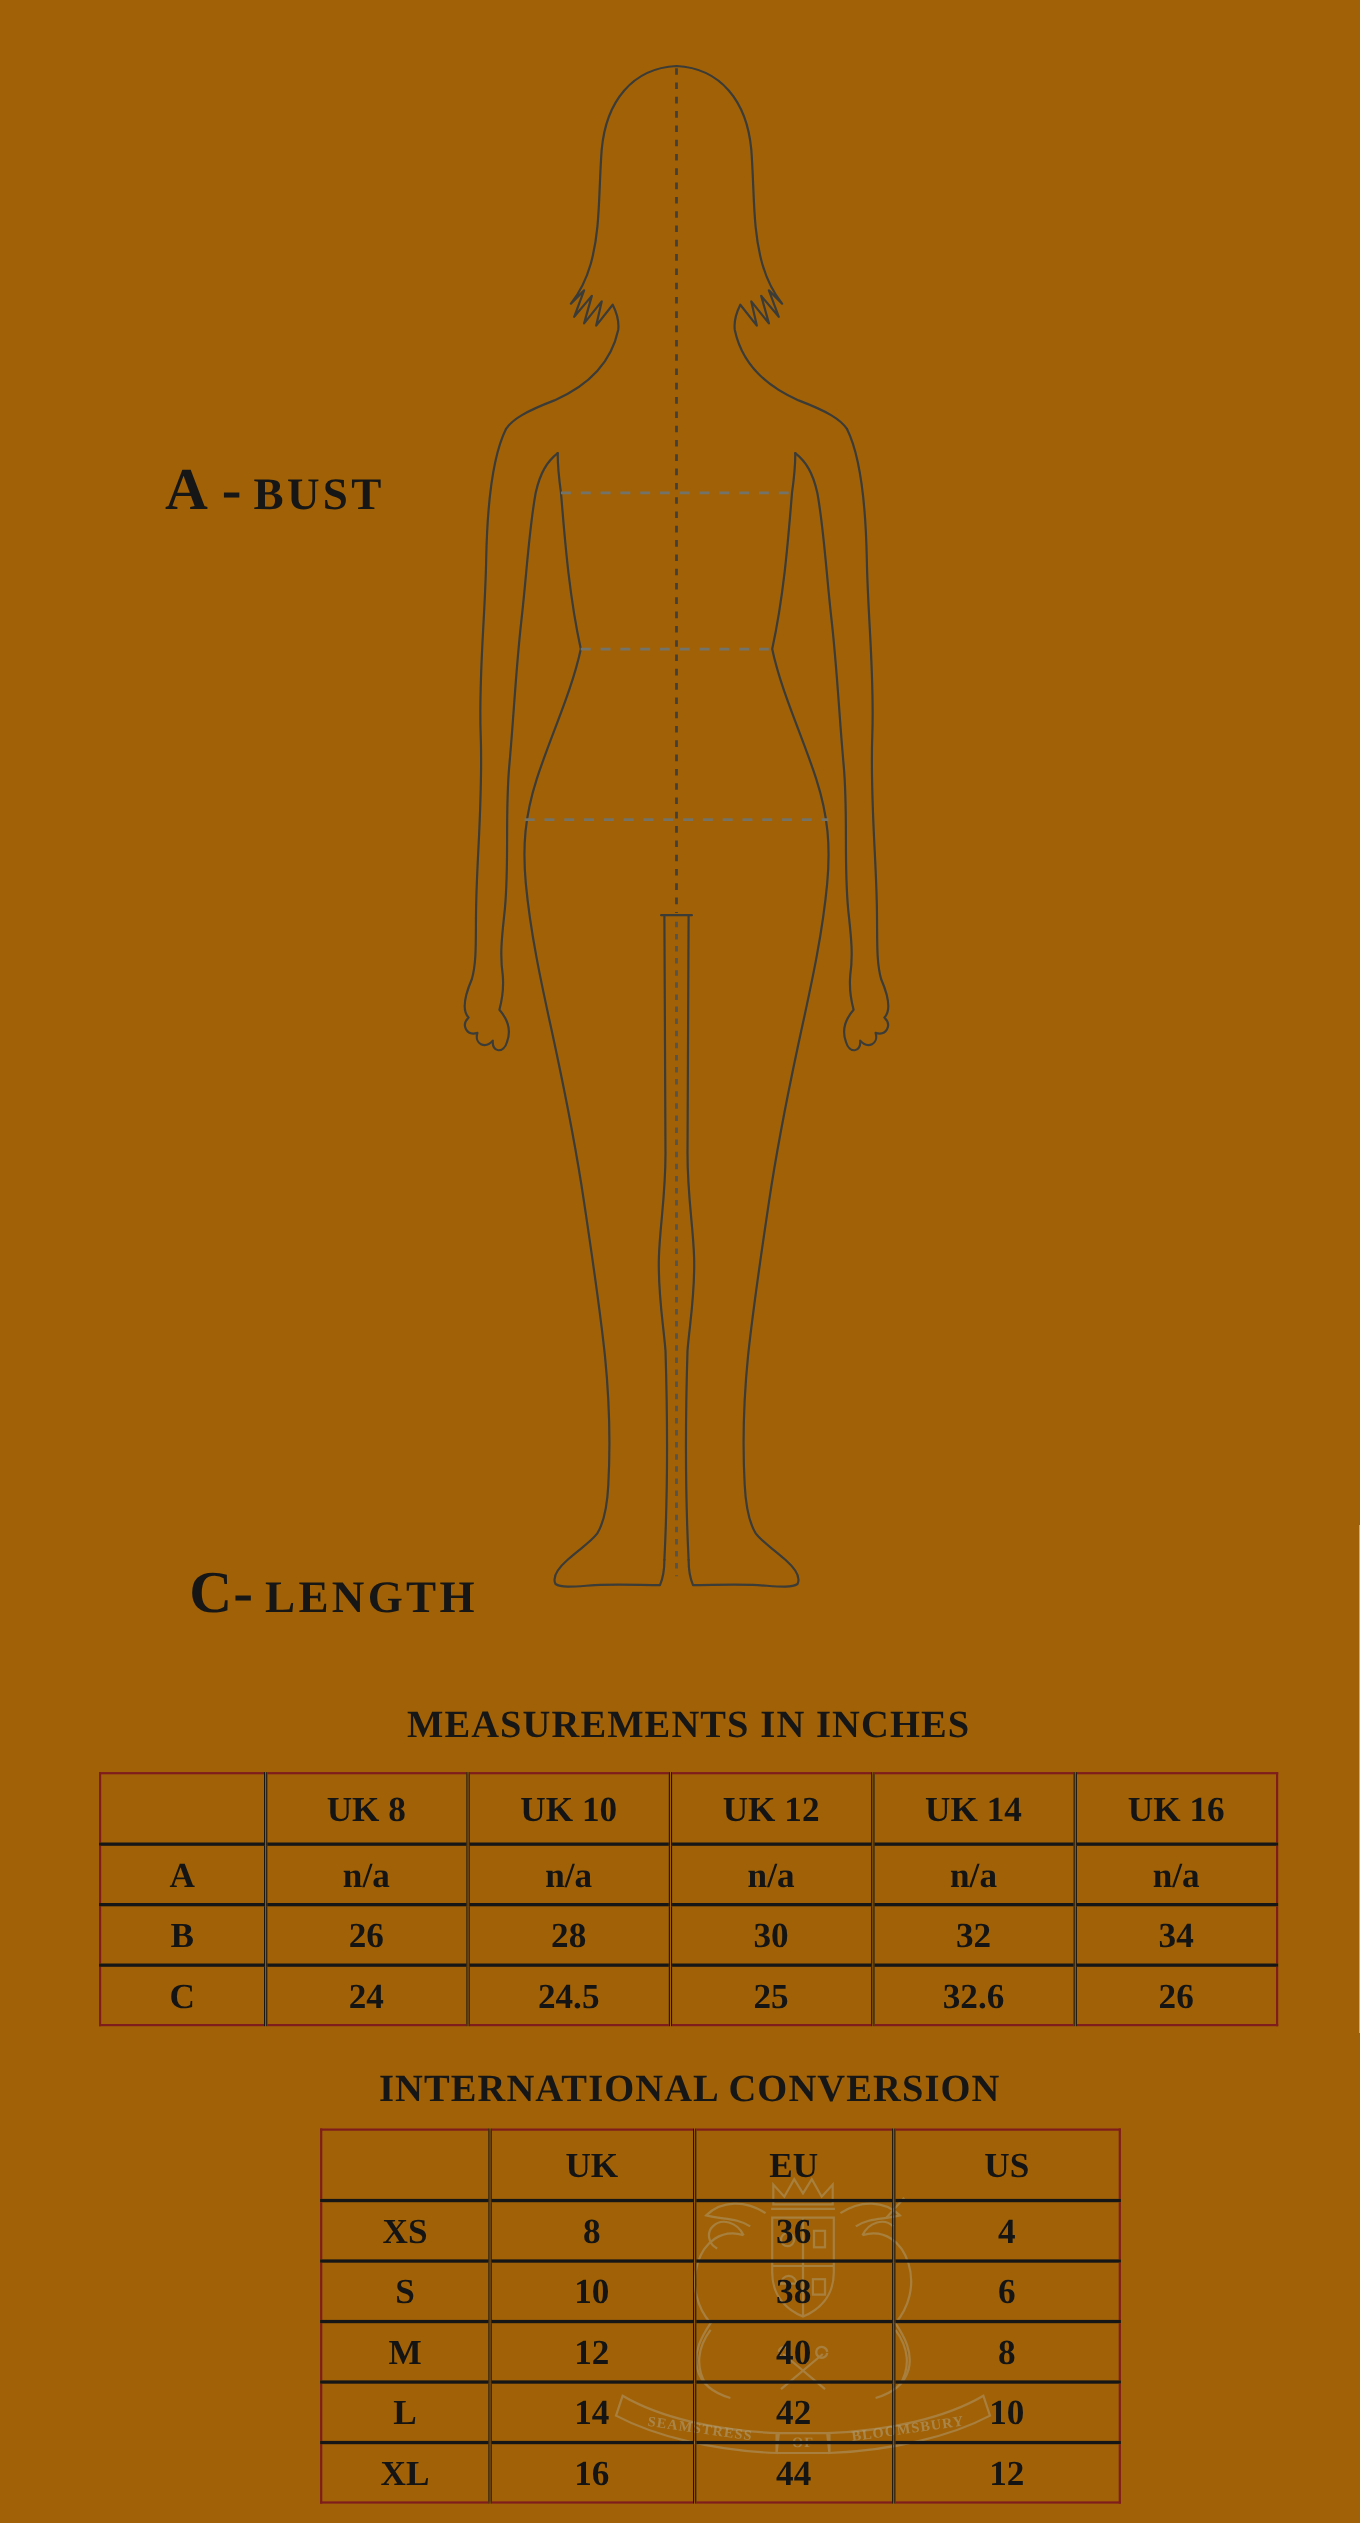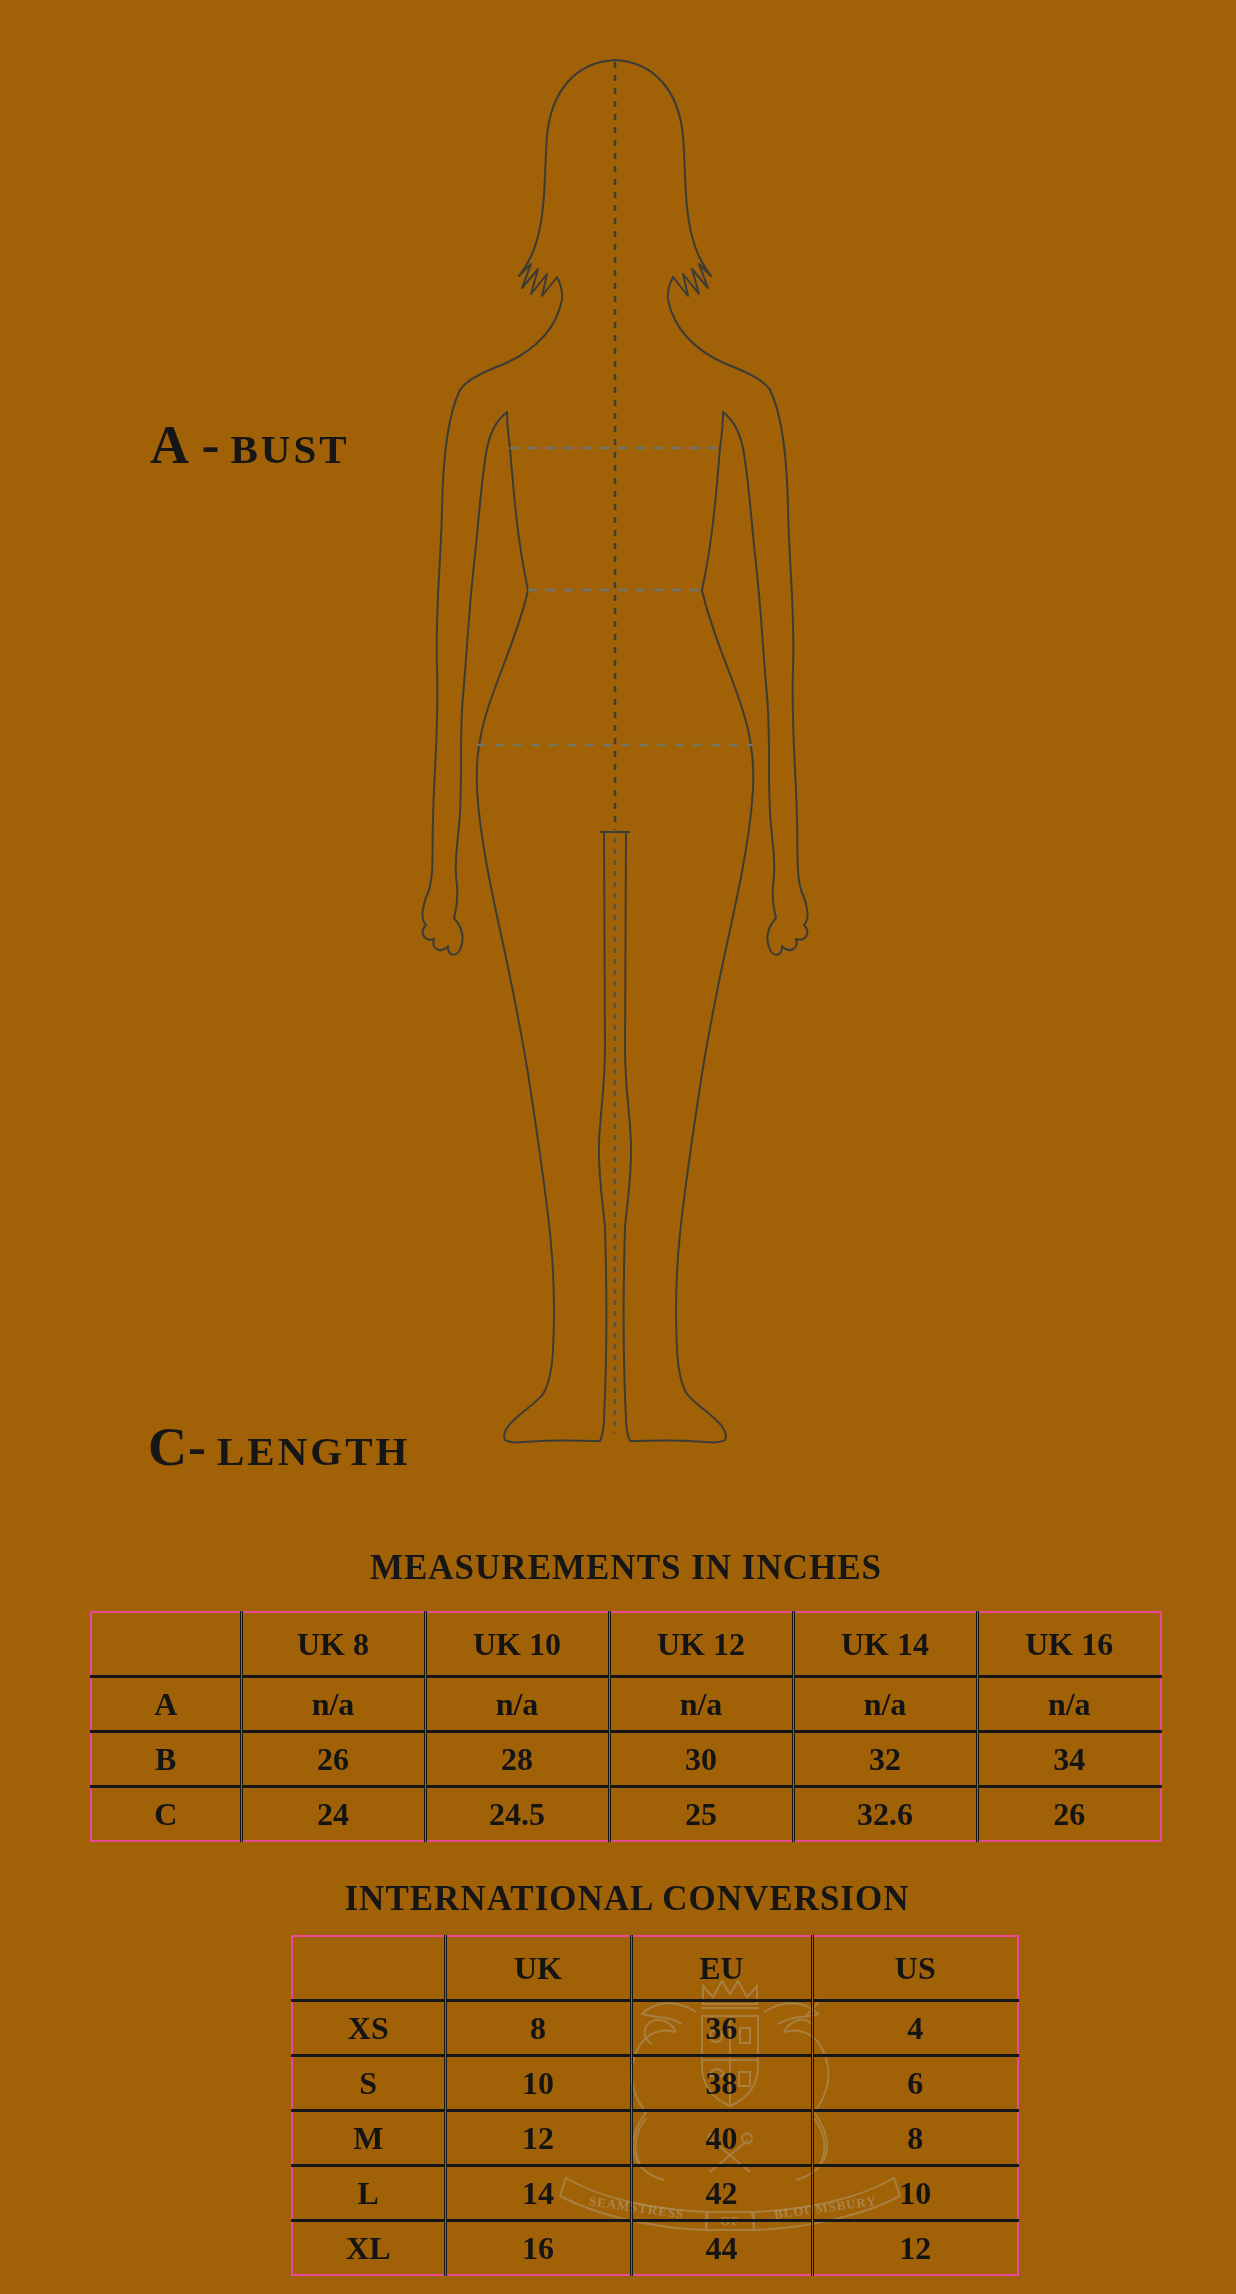--- a/index.html
+++ b/index.html
@@ -7,21 +7,21 @@
     position:relative;width:1236px;height:2294px;background:#a16207;
     font-family:"Liberation Serif",serif;color:#161616;overflow:hidden;
   }
   .figure-svg{position:absolute;left:305px;top:28px;}
   .measure-label{position:absolute;white-space:nowrap;}
   .measure-label .prefix{font-weight:700;font-size:54px;letter-spacing:1px;}
   .measure-label .word{font-weight:700;font-size:41px;letter-spacing:3px;margin-left:10px;}
   .section-title{position:absolute;font-weight:700;font-size:35px;letter-spacing:1px;text-align:center;}
   .sizes-table{
     position:absolute;border-collapse:collapse;table-layout:fixed;
-    background:transparent;border:2px solid #ec4899;z-index:2;
+    background:transparent;border:2px solid #7f1d1d;z-index:2;
   }
   .sizes-table th,.sizes-table td{
     font-family:"Liberation Serif",serif;font-weight:700;font-size:32px;
     text-align:center;vertical-align:middle;padding:0;color:#141414;
   }
   .sizes-table thead th{height:62px;}
   .sizes-table tbody th,.sizes-table tbody td{height:52px;}
   .sizes-table tbody tr{border-top:3px solid #161616;}
   .sizes-table tr > *:not(:first-child){border-left:3px double #161616;}
   .watermark{position:absolute;left:450px;top:1972px;z-index:1;}
@@ -83,21 +83,21 @@
     <path d="M310,34 V802" stroke="#413f3a" stroke-width="2.5" stroke-dasharray="6 7" fill="none"></path>
     <path d="M310,810 V1405" stroke="#55534c" stroke-width="2.5" stroke-dasharray="5 6" fill="none"></path>
     <path d="M205,420 L415,420" stroke="#73736a" stroke-width="2.5" stroke-dasharray="9 9" fill="none"></path>
     <path d="M223,562 L397,562" stroke="#73736a" stroke-width="2.5" stroke-dasharray="9 9" fill="none"></path>
     <path d="M172,717 L448,717" stroke="#73736a" stroke-width="2.5" stroke-dasharray="9 9" fill="none"></path>
   </svg>
 
   <div class="measure-label" style="left:150px;top:414px">
     <span class="prefix">A -</span><span class="word">BUST</span>
   </div>
-  <div class="measure-label" style="left:148px;top:1416px">
+  <div class="measure-label" style="left:172px;top:1416px">
     <span class="prefix">C-</span><span class="word">LENGTH</span>
   </div>
 
   <div class="section-title" style="left:90px;top:1548px;width:1072px">MEASUREMENTS IN INCHES</div>
 
   <table class="sizes-table" style="left:90px;top:1611px;width:1072px">
     <colgroup>
         <col style="width:150px">
         <col>
         <col>

